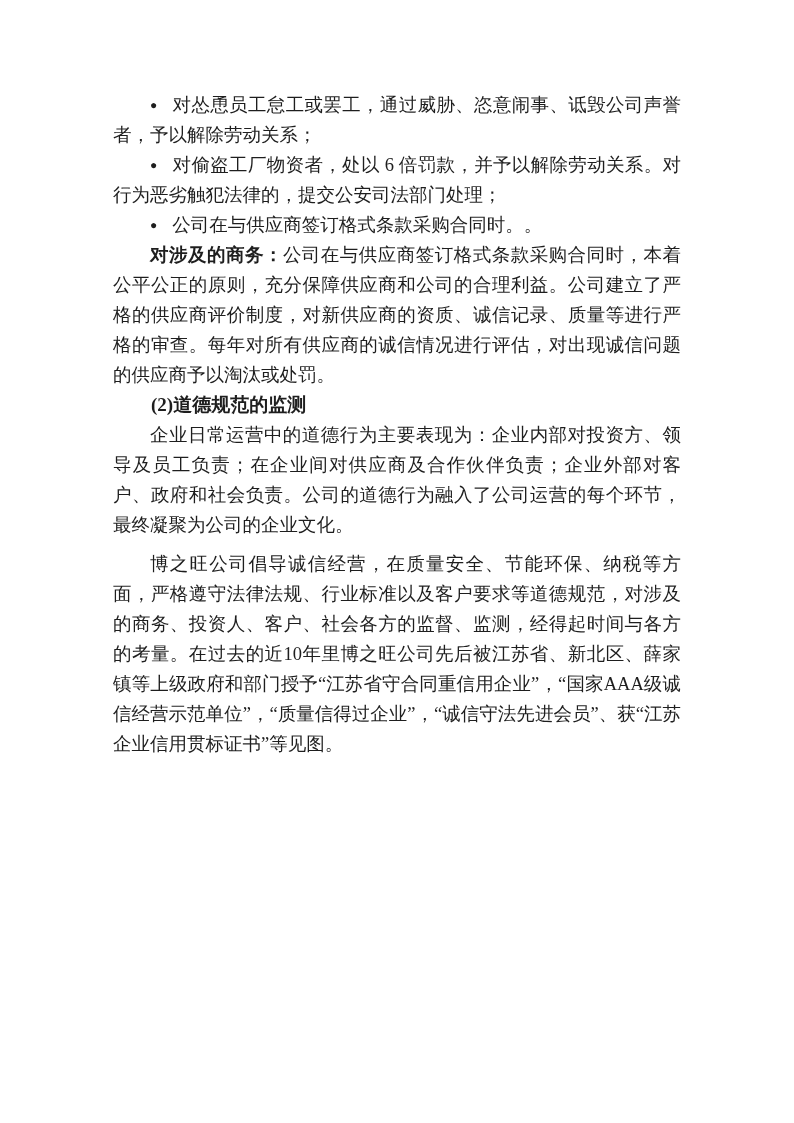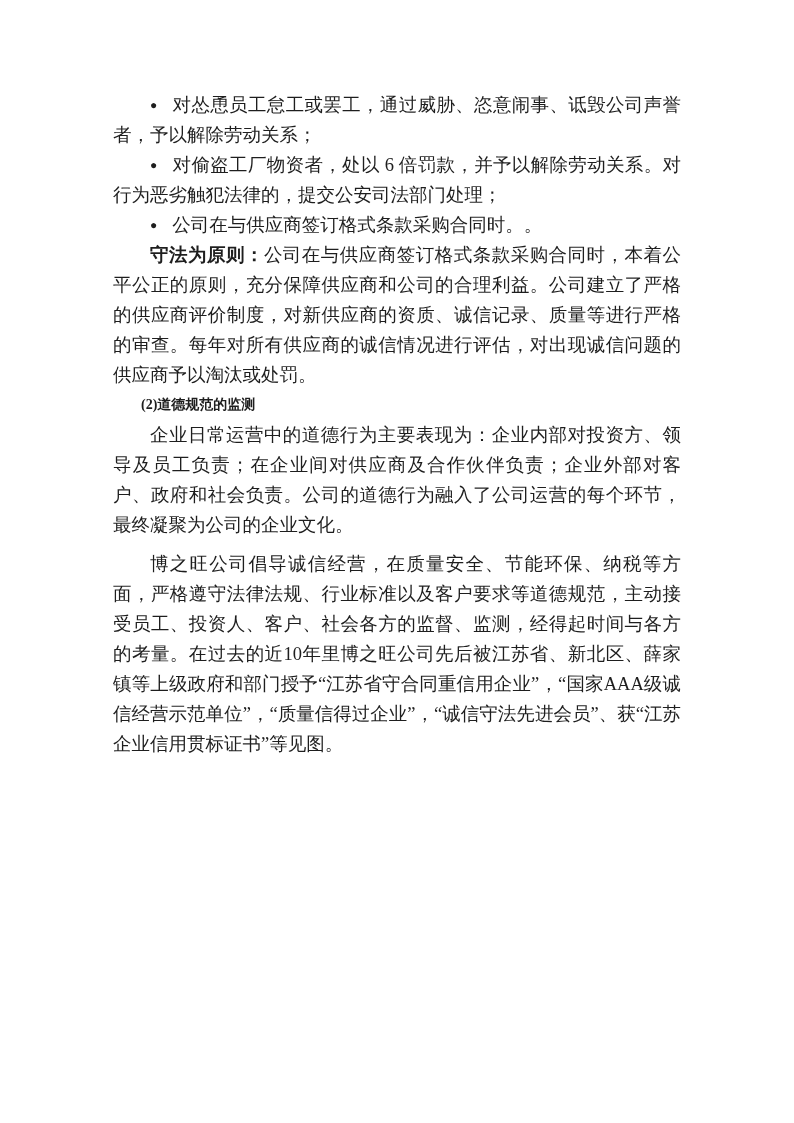--- a/index.html
+++ b/index.html
@@ -31,43 +31,43 @@
   }
   .bullet-dot {
     display: inline-block;
     text-indent: 0;
     font-size: 12px;
     padding-right: 15px;
     vertical-align: 2px;
   }
   .doc-heading {
     margin: 0;
-    font-size: 14px;
+    font-size: 19px;
     line-height: 30px;
     font-weight: bold;
     text-indent: 2em;
   }
   .para-gap {
     margin-top: 9px;
   }
 </style>
 </head>
 <body>
 
 <div class="page">
 
 
   <p class="para"><span class="bullet-dot">●</span><span>对怂恿员工怠工或罢工，通过威胁、恣意闹事、诋毁公司声誉者，予以解除劳动关系；</span></p>
 
   <p class="para"><span class="bullet-dot">●</span><span>对偷盗工厂物资者，处以 6 倍罚款，并予以解除劳动关系。对行为恶劣触犯法律的，提交公安司法部门处理；</span></p>
 
   <p class="para"><span class="bullet-dot">●</span><span>公司在与供应商签订格式条款采购合同时。。</span></p>
 
-  <p class="para"><b>守法为原则：</b><span>公司在与供应商签订格式条款采购合同时，本着公平公正的原则，充分保障供应商和公司的合理利益。公司建立了严格的供应商评价制度，对新供应商的资质、诚信记录、质量等进行严格的审查。每年对所有供应商的诚信情况进行评估，对出现诚信问题的供应商予以淘汰或处罚。</span></p>
+  <p class="para"><b>对涉及的商务：</b><span>公司在与供应商签订格式条款采购合同时，本着公平公正的原则，充分保障供应商和公司的合理利益。公司建立了严格的供应商评价制度，对新供应商的资质、诚信记录、质量等进行严格的审查。每年对所有供应商的诚信情况进行评估，对出现诚信问题的供应商予以淘汰或处罚。</span></p>
 
 
   <h3 class="doc-heading">(2)道德规范的监测</h3>
 
   <p class="para"><span>企业日常运营中的道德行为主要表现为：企业内部对投资方、领导及员工负责；在企业间对供应商及合作伙伴负责；企业外部对客户、政府和社会负责。公司的道德行为融入了公司运营的每个环节，最终凝聚为公司的企业文化。</span></p>
 
-  <p class="para para-gap"><span>博之旺公司倡导诚信经营，在质量安全、节能环保、纳税等方面，严格遵守法律法规、行业标准以及客户要求等道德规范，主动接受员工、投资人、客户、社会各方的监督、监测，经得起时间与各方的考量。在过去的近10年里博之旺公司先后被江苏省、新北区、薛家镇等上级政府和部门授予“江苏省守合同重信用企业”，“国家AAA级诚信经营示范单位”，“质量信得过企业”，“诚信守法先进会员”、获“江苏企业信用贯标证书”等见图。</span></p>
+  <p class="para para-gap"><span>博之旺公司倡导诚信经营，在质量安全、节能环保、纳税等方面，严格遵守法律法规、行业标准以及客户要求等道德规范，对涉及的商务、投资人、客户、社会各方的监督、监测，经得起时间与各方的考量。在过去的近10年里博之旺公司先后被江苏省、新北区、薛家镇等上级政府和部门授予“江苏省守合同重信用企业”，“国家AAA级诚信经营示范单位”，“质量信得过企业”，“诚信守法先进会员”、获“江苏企业信用贯标证书”等见图。</span></p>
 
 </div>
 
 </body></html>

